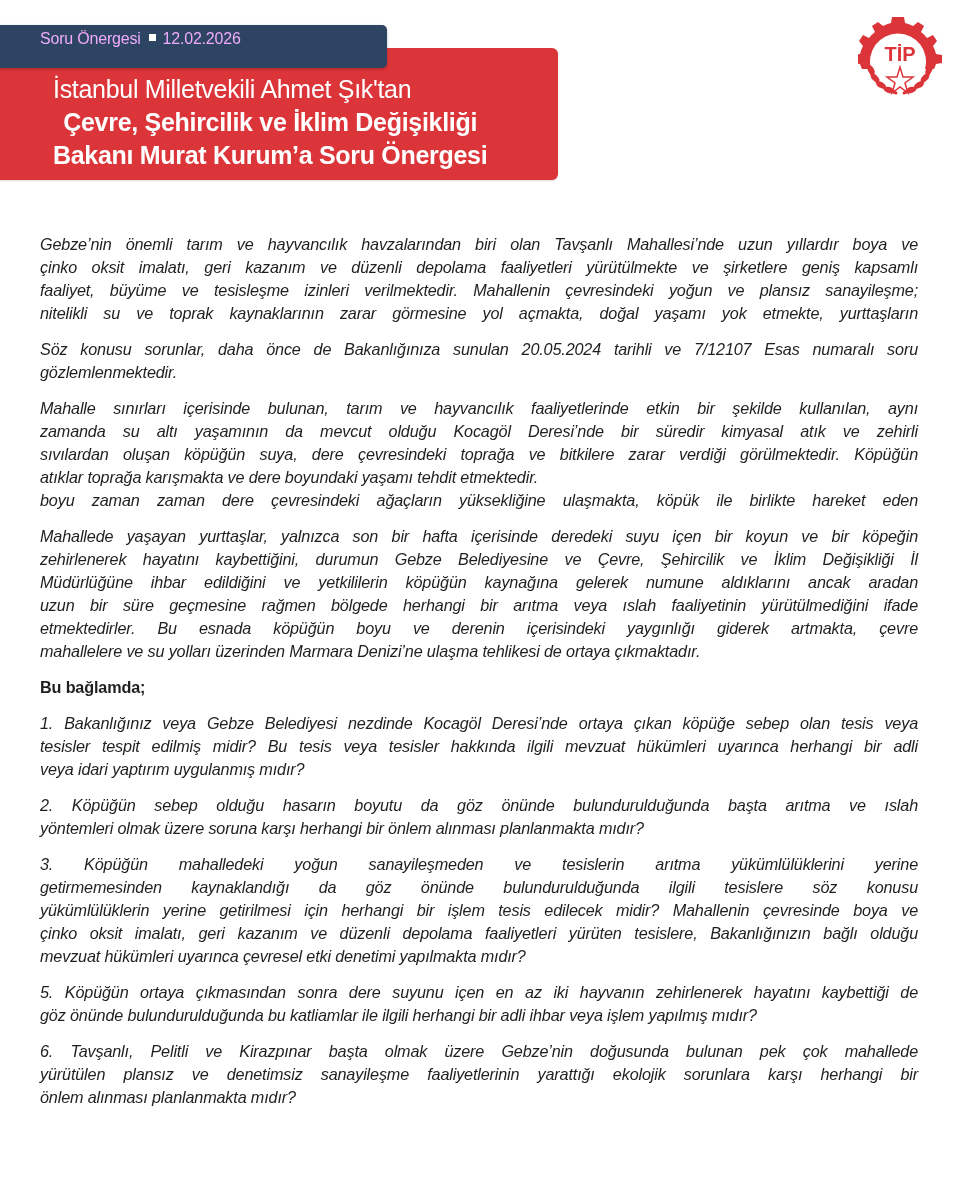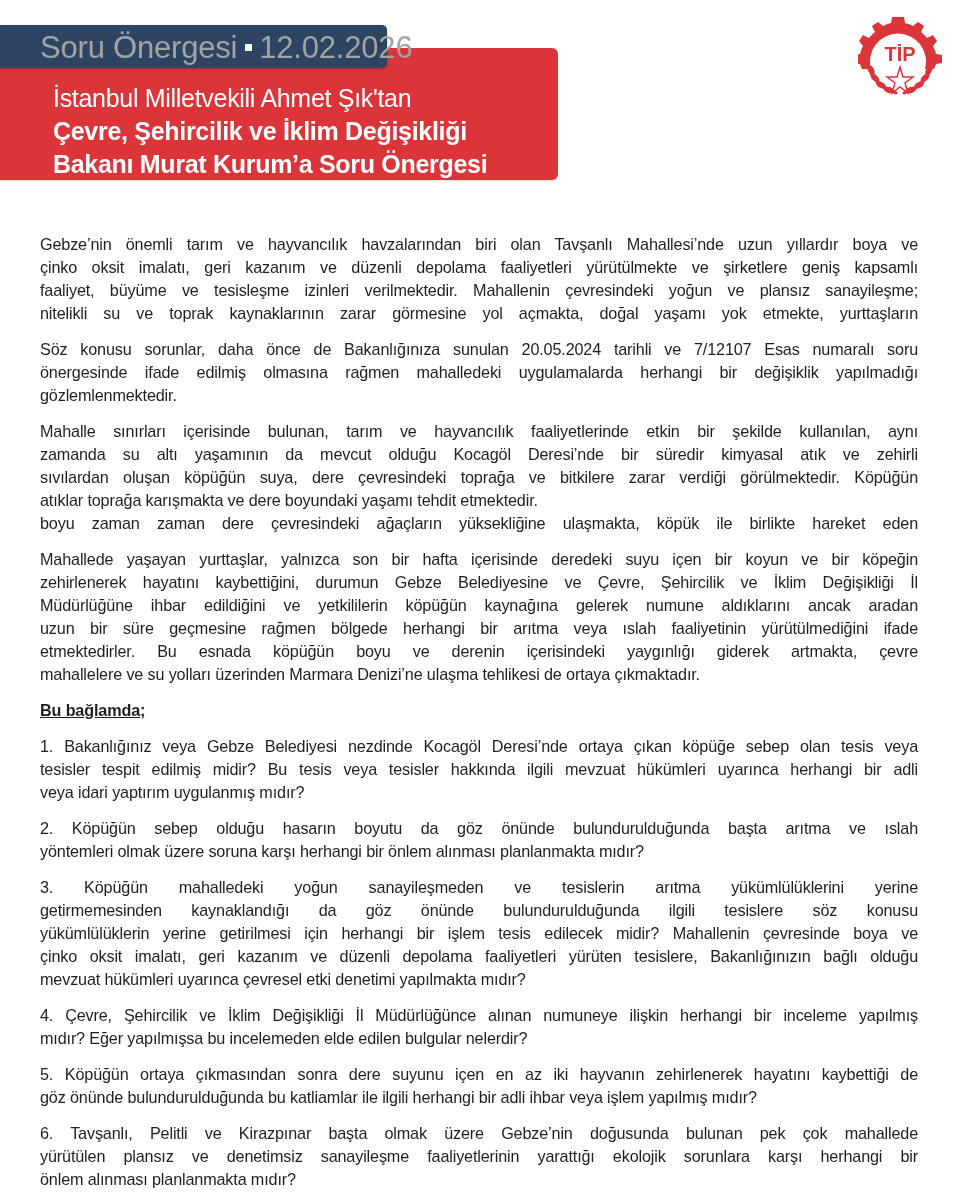--- a/index.html
+++ b/index.html
@@ -33,50 +33,51 @@
       height: 43px;
       background: #2d4462;
       border-radius: 0 5px 5px 0;
       box-shadow: 0 1px 3px rgba(0,0,0,0.25);
       z-index: 2;
     }
     .header-tab-text {
       position: absolute;
       left: 40px;
       top: 5px;
-      font-size: 31px;
-      color: #a3a3a3;
+      font-size: 16px;
+      color: #f0abfc;
       white-space: nowrap;
       letter-spacing: -0.2px;
     }
     .header-tab-text .sep {
       display: inline-block;
       width: 7px;
       height: 7px;
       background: #ffffff;
       margin: 0 7px 0 8px;
       vertical-align: middle;
       position: relative;
       top: -2px;
     }
     .header-title {
       position: absolute;
       left: 53px;
-      top: 82px;
+      top: 73px;
       color: #ffffff;
       z-index: 3;
     }
     .header-title .line {
       font-size: 25px;
       line-height: 33px;
       white-space: nowrap;
       letter-spacing: -0.3px;
     }
     .header-title .line.bold {
       font-weight: bold;
+      text-align: center;
     }
     .logo {
       position: absolute;
       left: 858px;
       top: 15px;
       width: 84px;
       height: 84px;
     }
     .body-text {
       position: absolute;
@@ -91,28 +92,28 @@
     .para {
       margin: 0 0 13px 0;
       text-align: justify;
       text-align-last: left;
     }
     .para .ln {
       display: block;
       text-align: justify;
       text-align-last: justify;
       white-space: nowrap;
+      font-style: italic;
     }
     .para .ln.last {
       text-align-last: left;
     }
     .section-heading {
       font-weight: bold;
       margin: 0 0 13px 0;
-      text-decoration: underline;
     }
   </style>
 </head>
 <body>
 
 <div class="header-red"></div>
 
 <div class="header-tab">
   <div class="header-tab-text">
     <span>Soru Önergesi</span><span class="sep"></span><span>12.02.2026</span>
@@ -157,21 +158,20 @@
 
   <div class="para">
     <span class="ln">Gebze’nin önemli tarım ve hayvancılık havzalarından biri olan Tavşanlı Mahallesi’nde uzun yıllardır boya ve</span>
     <span class="ln">çinko oksit imalatı, geri kazanım ve düzenli depolama faaliyetleri yürütülmekte ve şirketlere geniş kapsamlı</span>
     <span class="ln">faaliyet, büyüme ve tesisleşme izinleri verilmektedir. Mahallenin çevresindeki yoğun ve plansız sanayileşme;</span>
     <span class="ln">nitelikli su ve toprak kaynaklarının zarar görmesine yol açmakta, doğal yaşamı yok etmekte, yurttaşların</span>
   </div>
 
   <div class="para">
     <span class="ln">Söz konusu sorunlar, daha önce de Bakanlığınıza sunulan 20.05.2024 tarihli ve 7/12107 Esas numaralı soru</span>
-    <span class="ln">önergesinde ifade edilmiş olmasına rağmen mahalledeki uygulamalarda herhangi bir değişiklik yapılmadığı</span>
     <span class="ln last">gözlemlenmektedir.</span>
   </div>
 
   <div class="para">
     <span class="ln">Mahalle sınırları içerisinde bulunan, tarım ve hayvancılık faaliyetlerinde etkin bir şekilde kullanılan, aynı</span>
     <span class="ln">zamanda su altı yaşamının da mevcut olduğu Kocagöl Deresi’nde bir süredir kimyasal atık ve zehirli</span>
     <span class="ln">sıvılardan oluşan köpüğün suya, dere çevresindeki toprağa ve bitkilere zarar verdiği görülmektedir. Köpüğün</span>
     <span class="ln last">atıklar toprağa karışmakta ve dere boyundaki yaşamı tehdit etmektedir.</span>
     <span class="ln">boyu zaman zaman dere çevresindeki ağaçların yüksekliğine ulaşmakta, köpük ile birlikte hareket eden</span>
   </div>
@@ -199,24 +199,20 @@
   </div>
 
   <div class="para">
     <span class="ln">3. Köpüğün mahalledeki yoğun sanayileşmeden ve tesislerin arıtma yükümlülüklerini yerine</span>
     <span class="ln">getirmemesinden kaynaklandığı da göz önünde bulundurulduğunda ilgili tesislere söz konusu</span>
     <span class="ln">yükümlülüklerin yerine getirilmesi için herhangi bir işlem tesis edilecek midir? Mahallenin çevresinde boya ve</span>
     <span class="ln">çinko oksit imalatı, geri kazanım ve düzenli depolama faaliyetleri yürüten tesislere, Bakanlığınızın bağlı olduğu</span>
     <span class="ln last">mevzuat hükümleri uyarınca çevresel etki denetimi yapılmakta mıdır?</span>
   </div>
 
-  <div class="para">
-    <span class="ln">4. Çevre, Şehircilik ve İklim Değişikliği İl Müdürlüğünce alınan numuneye ilişkin herhangi bir inceleme yapılmış</span>
-    <span class="ln last">mıdır? Eğer yapılmışsa bu incelemeden elde edilen bulgular nelerdir?</span>
-  </div>
 
   <div class="para">
     <span class="ln">5. Köpüğün ortaya çıkmasından sonra dere suyunu içen en az iki hayvanın zehirlenerek hayatını kaybettiği de</span>
     <span class="ln last">göz önünde bulundurulduğunda bu katliamlar ile ilgili herhangi bir adli ihbar veya işlem yapılmış mıdır?</span>
   </div>
 
   <div class="para">
     <span class="ln">6. Tavşanlı, Pelitli ve Kirazpınar başta olmak üzere Gebze’nin doğusunda bulunan pek çok mahallede</span>
     <span class="ln">yürütülen plansız ve denetimsiz sanayileşme faaliyetlerinin yarattığı ekolojik sorunlara karşı herhangi bir</span>
     <span class="ln last">önlem alınması planlanmakta mıdır?</span>

